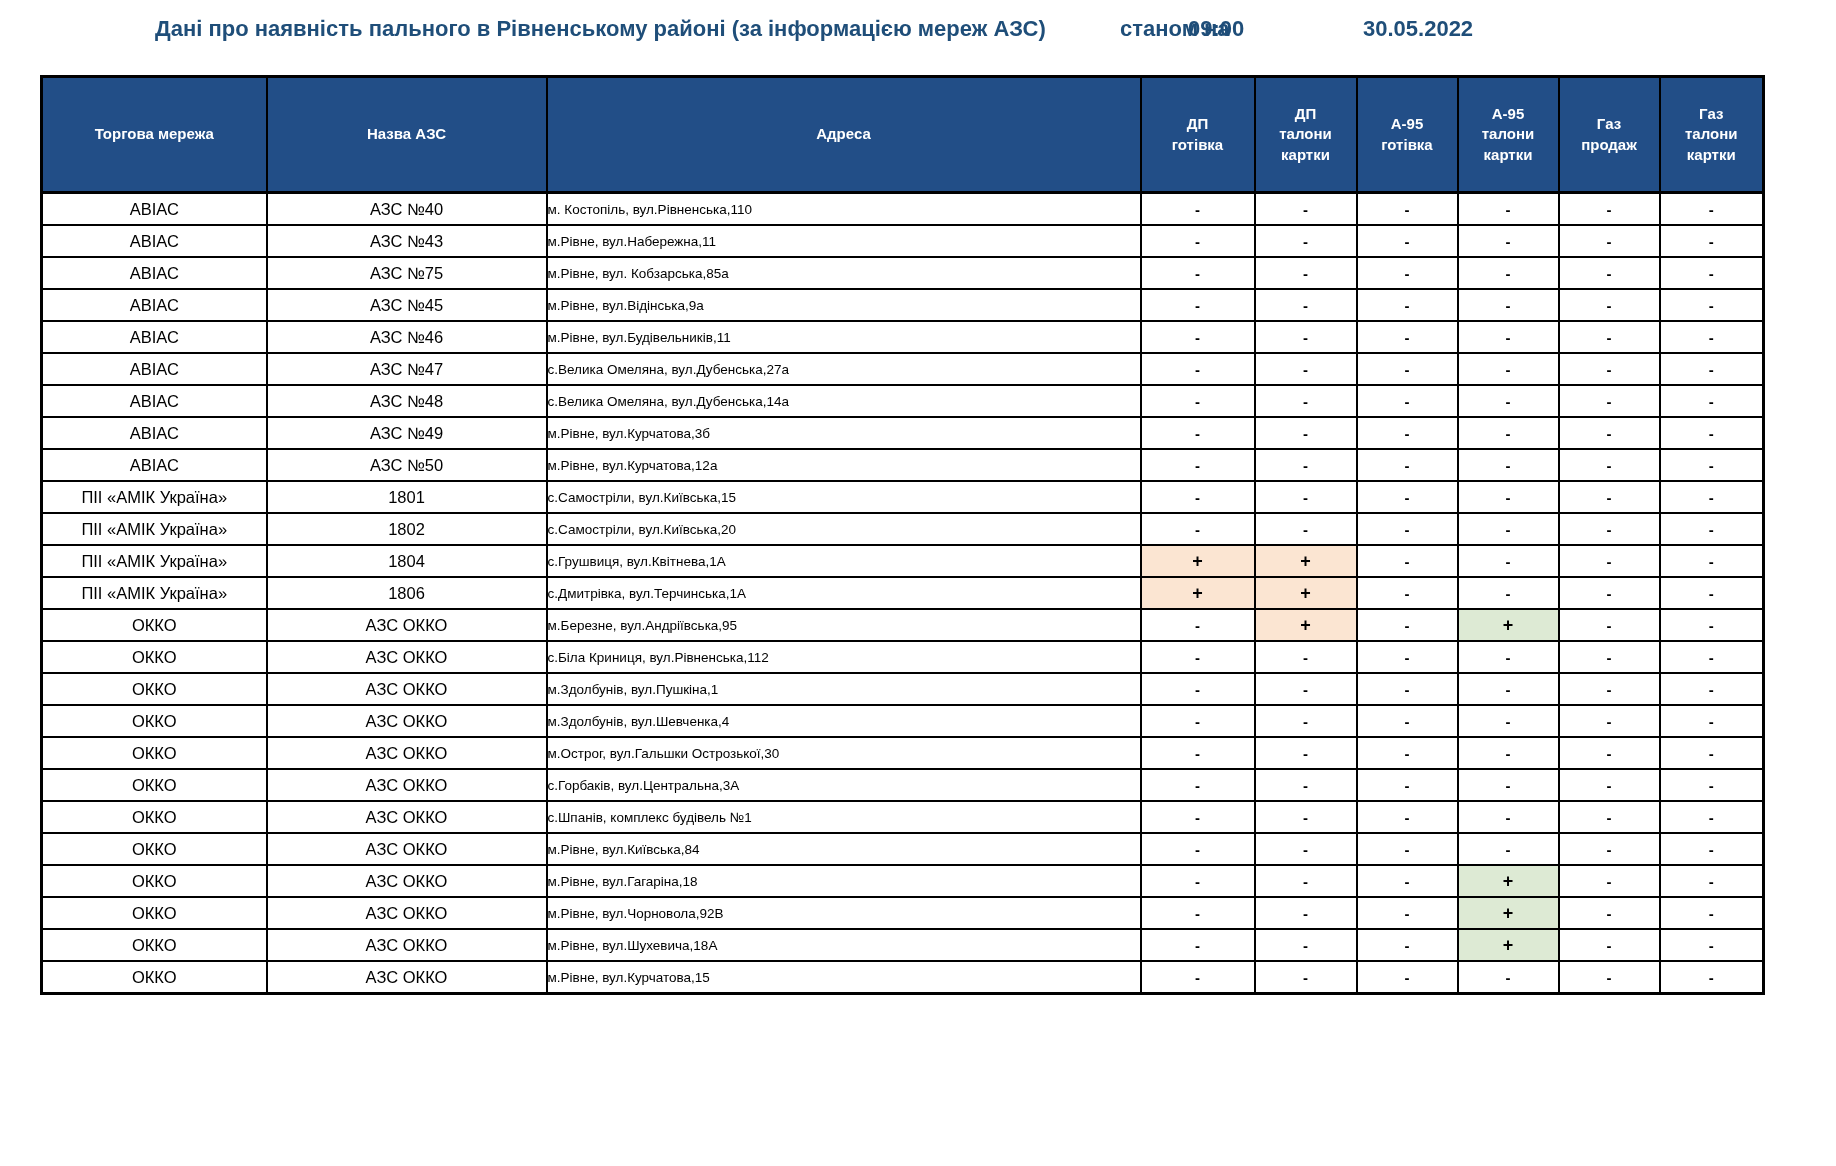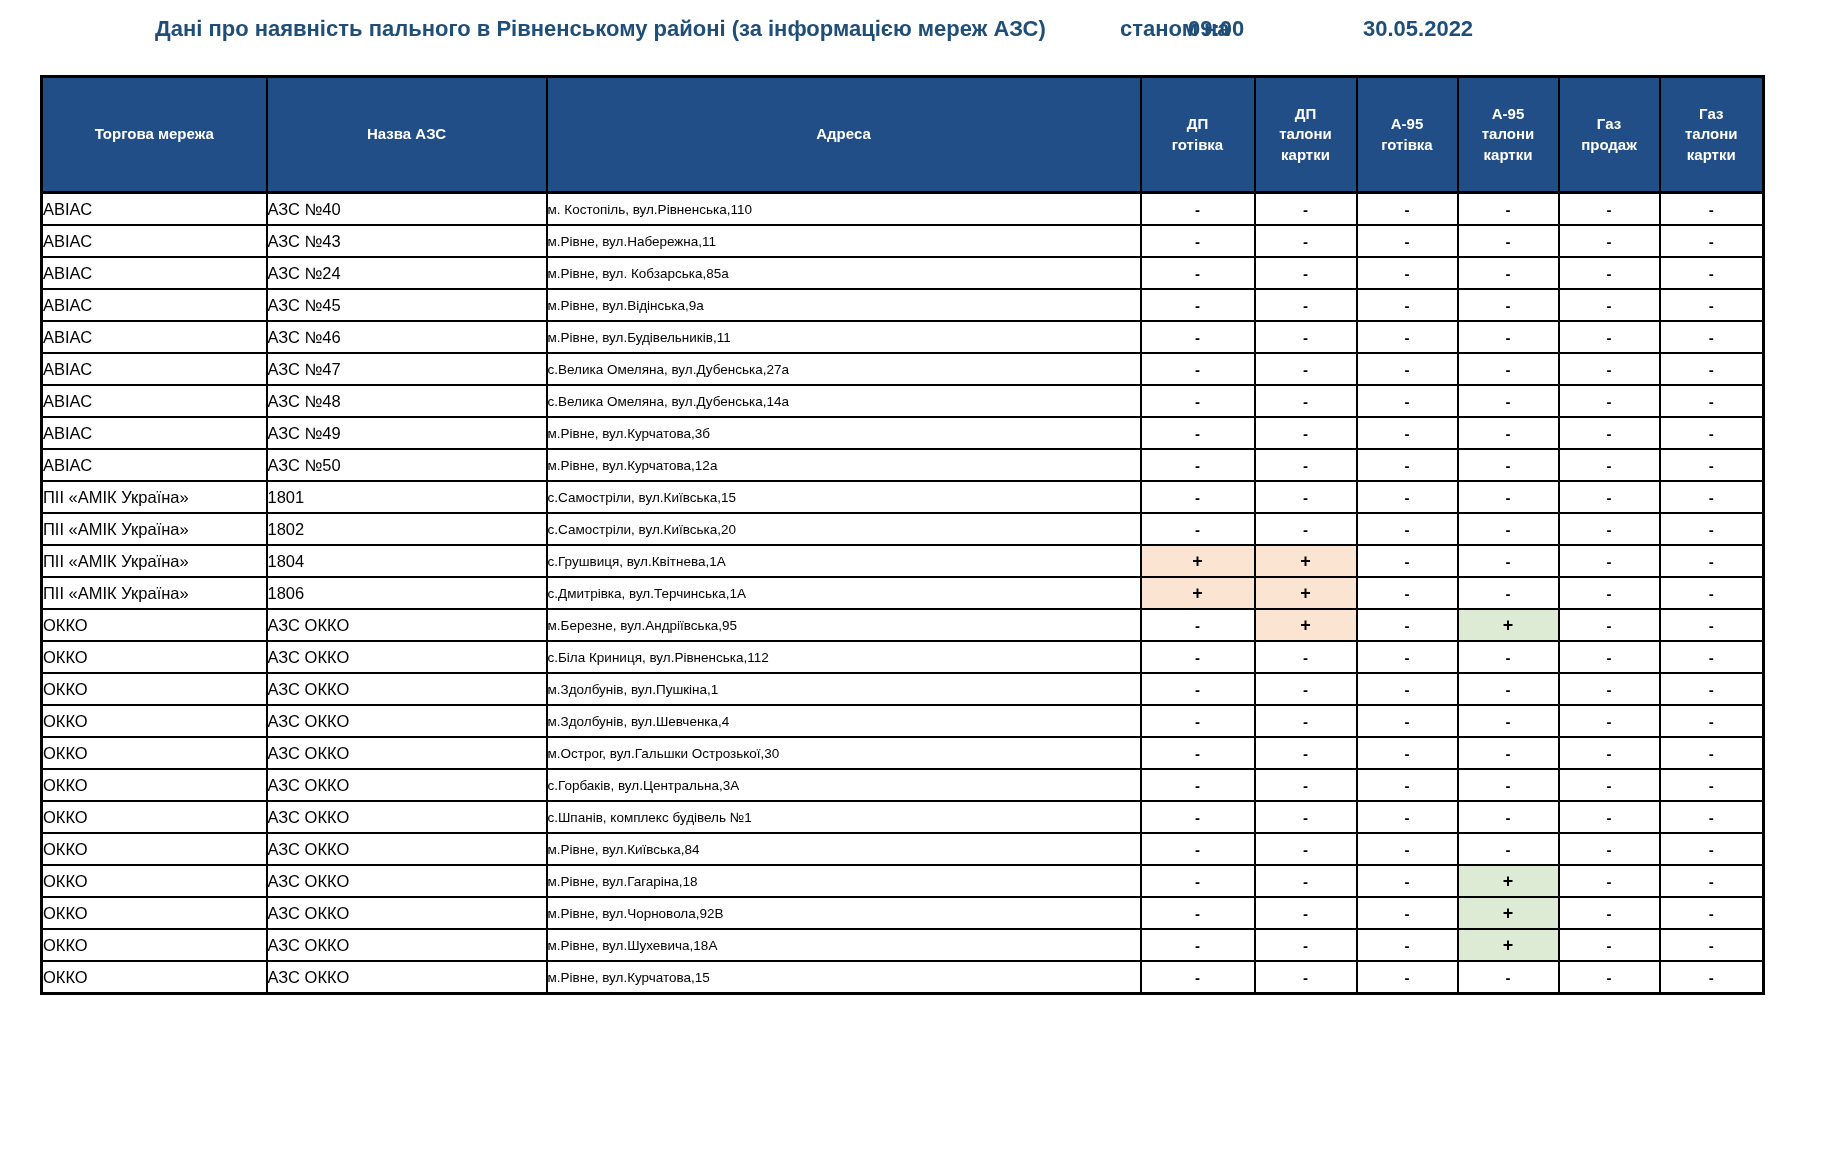--- a/index.html
+++ b/index.html
@@ -46,21 +46,21 @@
   table.fuel td{
     border:2px solid #000;
     height:30px;
     padding:0;
     vertical-align:middle;
     background:#fff;
     color:#000;
     overflow:hidden;
     white-space:nowrap;
   }
-  td.c-text{font-size:16.5px;padding-left:8px;}
+  td.c-text{font-size:16.5px;padding-left:8px;text-align:center;}
   td.c-addr{font-size:13.5px;padding-left:7px;margin-top:16px;}
   td.c-val{text-align:center;font-weight:bold;font-size:15px;}
   td.c-val.plus{font-size:18px;}
   .g-dp{color:var(--dp-text);}
   .g-a95{color:var(--a95-text);}
   .g-gas{color:var(--gas-text);}
   .hl-dp{background:var(--dp-hl) !important;}
   .hl-a95{background:var(--a95-hl) !important;}
   .hl-gas{background:var(--gas-hl) !important;}
 </style>
@@ -126,21 +126,21 @@
         <td class="c-addr">м.Рівне, вул.Набережна,11</td>
         <td class="c-val g-dp">-</td>
         <td class="c-val g-dp">-</td>
         <td class="c-val g-a95">-</td>
         <td class="c-val g-a95">-</td>
         <td class="c-val g-gas">-</td>
         <td class="c-val g-gas">-</td>
       </tr>
       <tr>
         <td class="c-text">АВІАС</td>
-        <td class="c-text">АЗС №24</td>
+        <td class="c-text">АЗС №75</td>
         <td class="c-addr">м.Рівне, вул. Кобзарська,85а</td>
         <td class="c-val g-dp">-</td>
         <td class="c-val g-dp">-</td>
         <td class="c-val g-a95">-</td>
         <td class="c-val g-a95">-</td>
         <td class="c-val g-gas">-</td>
         <td class="c-val g-gas">-</td>
       </tr>
       <tr>
         <td class="c-text">АВІАС</td>

